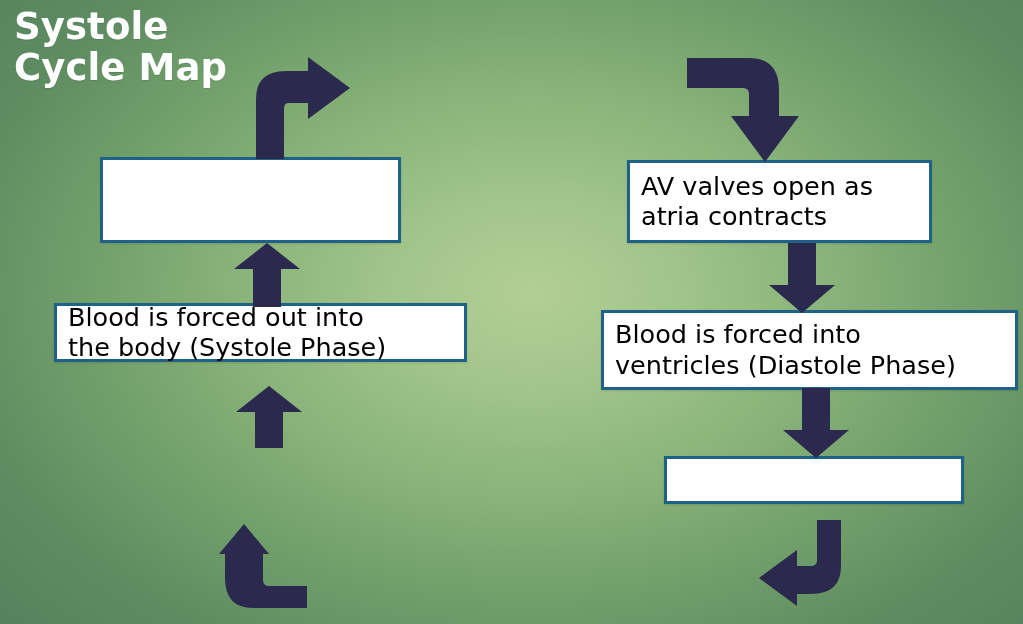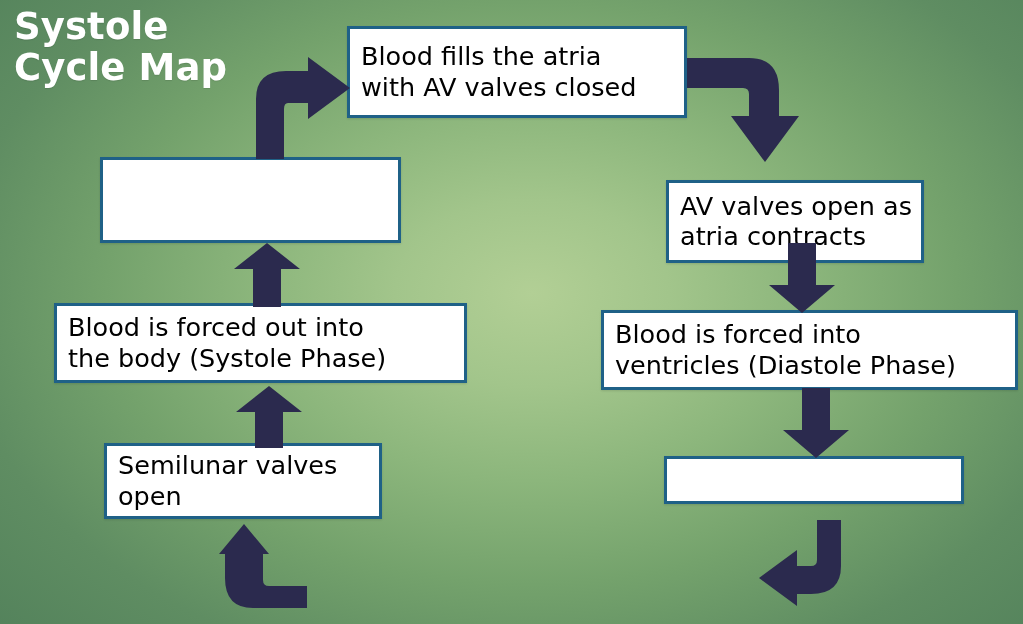--- a/index.html
+++ b/index.html
@@ -52,22 +52,22 @@
     display: flex;
     flex-direction: column;
     justify-content: center;
     box-shadow: 0 1px 2px rgba(0,0,0,0.12);
   }
   .node.empty { padding: 0; }
 
   
   #node-atria-fill     { left: 347px; top: 26px;  width: 340px; height: 92px; }
   #node-empty-left     { left: 100px; top: 157px; width: 301px; height: 86px; }
-  #node-av-open        { left: 666px; top: 160px; width: 258px; height: 83px; margin-top: 20px; }
-  #node-systole        { left: 54px;  top: 303px; width: 413px; height: 80px; }
+  #node-av-open        { left: 627px; top: 160px; width: 305px; height: 83px; }
+  #node-systole        { left: 54px;  top: 303px; width: 413px; height: 59px; }
   #node-diastole       { left: 601px; top: 310px; width: 417px; height: 80px; }
   #node-semilunar      { left: 104px; top: 443px; width: 278px; height: 76px; }
   #node-empty-right    { left: 664px; top: 456px; width: 300px; height: 48px; }
   #node-ventricles     { left: 327px; top: 538px; width: 417px; height: 76px; }
 
   
   .arrow { position: absolute; }
   .arrow svg { display: block; }
 
   #arrow-up-right   { left: 238px; top: 57px;  width: 112px; height: 102px; }
@@ -80,36 +80,32 @@
   #arrow-up-2       { left: 236px; top: 386px; width: 66px;  height: 62px; }
 </style>
 </head>
 <body>
 
 <div id="slide">
 
   <div id="title">Systole
 Cycle Map</div>
 
-  <div class="node" id="node-atria-fill">Blood fills the atria
-with AV valves closed</div>
 
   <div class="node empty" id="node-empty-left"></div>
 
   <div class="node" id="node-av-open">AV valves open as
 atria contracts</div>
 
   <div class="node" id="node-systole">Blood is forced out into
 the body (Systole Phase)</div>
 
   <div class="node" id="node-diastole">Blood is forced into
 ventricles (Diastole Phase)</div>
 
-  <div class="node" id="node-semilunar">Semilunar valves
-open</div>
 
   <div class="node empty" id="node-empty-right"></div>
 
 
   <div class="arrow" id="arrow-up-right">
     <svg viewBox="0 0 112 102" width="112" height="102">
       <path d="M18 102 L18 42 Q18 14 48 14 L70 14 L70 0 L112 31 L70 62 L70 46 L50 46
                Q46 46 46 52 L46 102 Z" fill="#2b2a4e"></path>
     </svg>
   </div>

